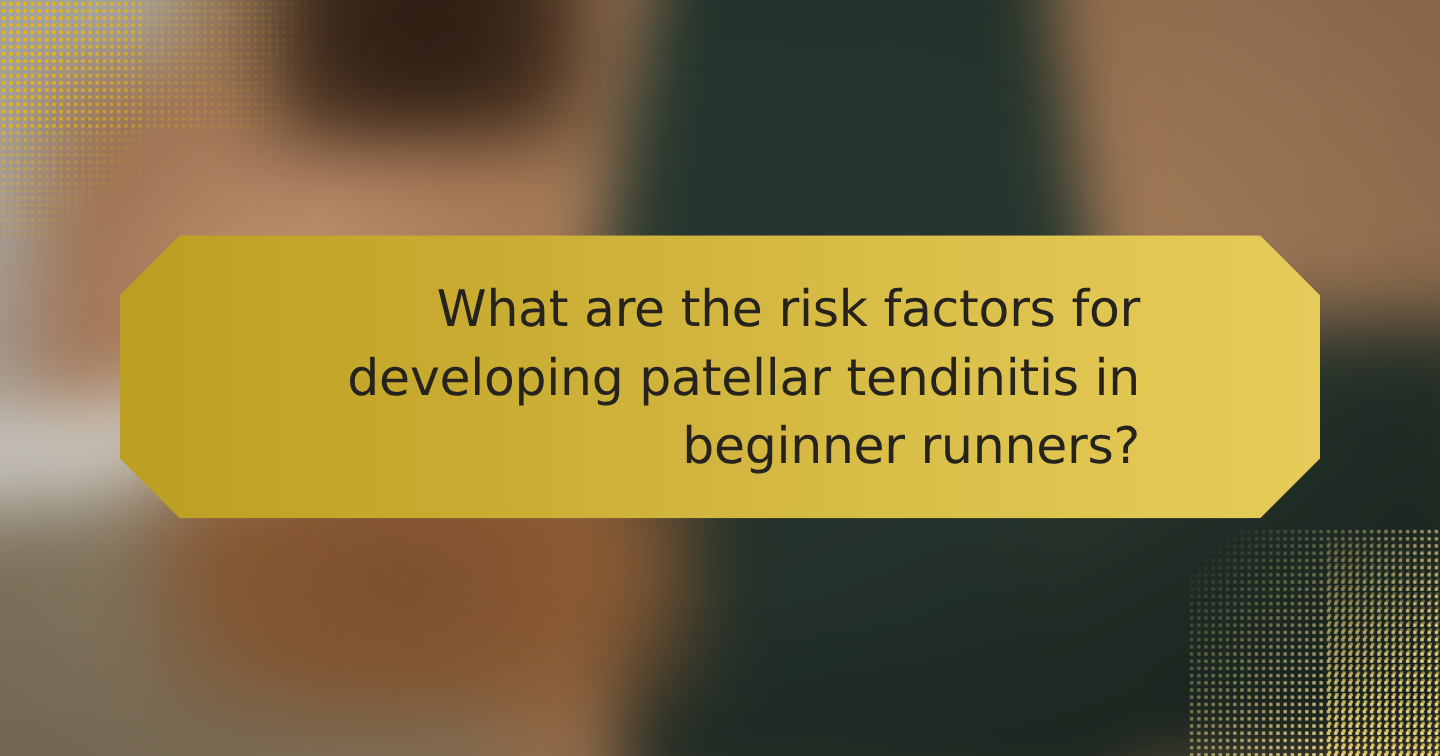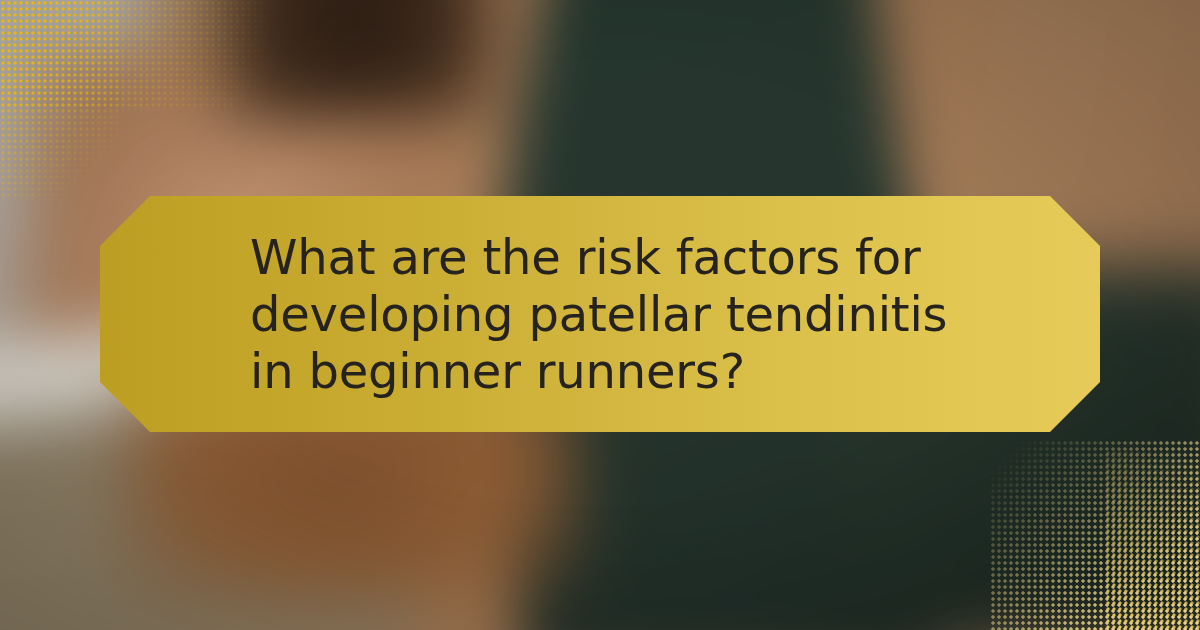--- a/index.html
+++ b/index.html
@@ -204,24 +204,24 @@
       0% 50px
     );
     display: flex;
     align-items: center;
     justify-content: center;
   }
 
   #headline {
     margin: 0;
     width: 700px;
-    text-align: left;
+    text-align: right;
     color: #26231e;
     font-family: "DejaVu Sans", sans-serif;
-    font-size: 48px;
+    font-size: 42px;
     font-weight: 400;
     line-height: 57px;
     letter-spacing: -0.2px;
   }
 </style>
 </head>
 <body>
 
 <div id="canvas">
 

